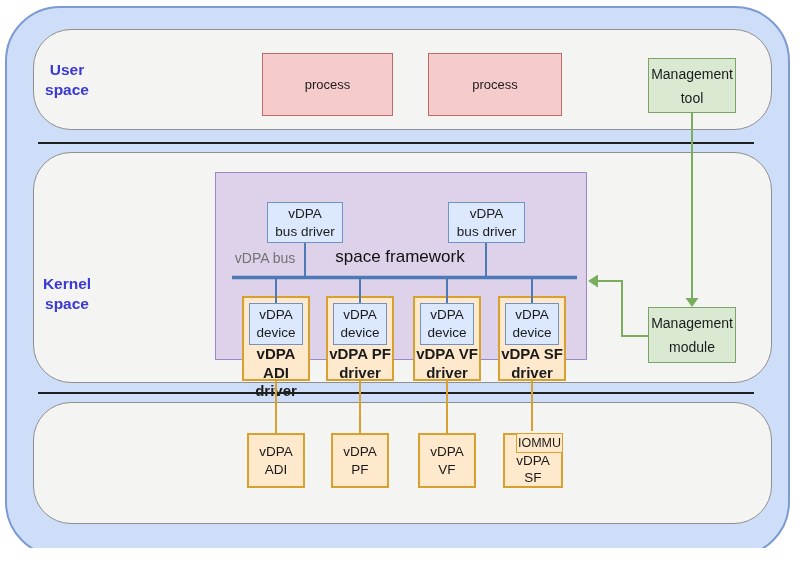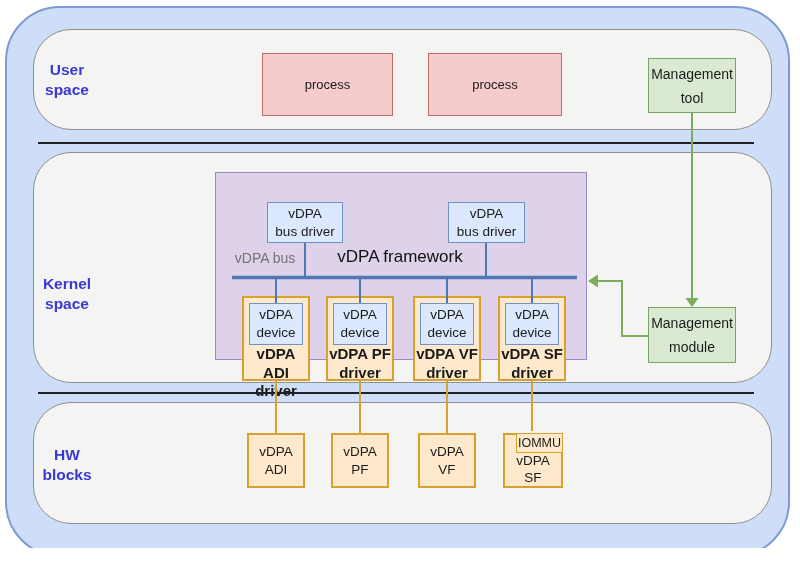--- a/index.html
+++ b/index.html
@@ -62,31 +62,29 @@
   <div class="abs outer"></div>
 
   <div class="abs section sec-user"></div>
   <div class="abs section sec-kernel"></div>
   <div class="abs section sec-hw"></div>
 
   <div class="abs side-label lbl-user pre">User
 space</div>
   <div class="abs side-label lbl-kernel pre">Kernel
 space</div>
-  <div class="abs side-label lbl-hw pre">HW
-blocks</div>
 
   <div class="abs pinkbox center" style="left:262px;top:53px;width:131px;height:63px;">process</div>
   <div class="abs pinkbox center" style="left:428px;top:53px;width:134px;height:63px;">process</div>
   <div class="abs greenbox center pre" style="left:648px;top:58px;width:88px;height:55px;">Management
 tool</div>
 
   <div class="abs purplebox"></div>
   <div class="abs center buslabel">vDPA bus</div>
-  <div class="abs center fwlabel">vDPA framework</div>
+  <div class="abs center fwlabel">space framework</div>
 
   <div class="abs bluebox center pre busdrv" style="left:267px;">vDPA
 bus driver</div>
   <div class="abs bluebox center pre busdrv" style="left:448px;width:77px;">vDPA
 bus driver</div>
 
   <div class="abs orangebox drvbox" style="left:242px;">
     <div class="abs drvlabel">vDPA ADI
 driver</div>
   </div>

